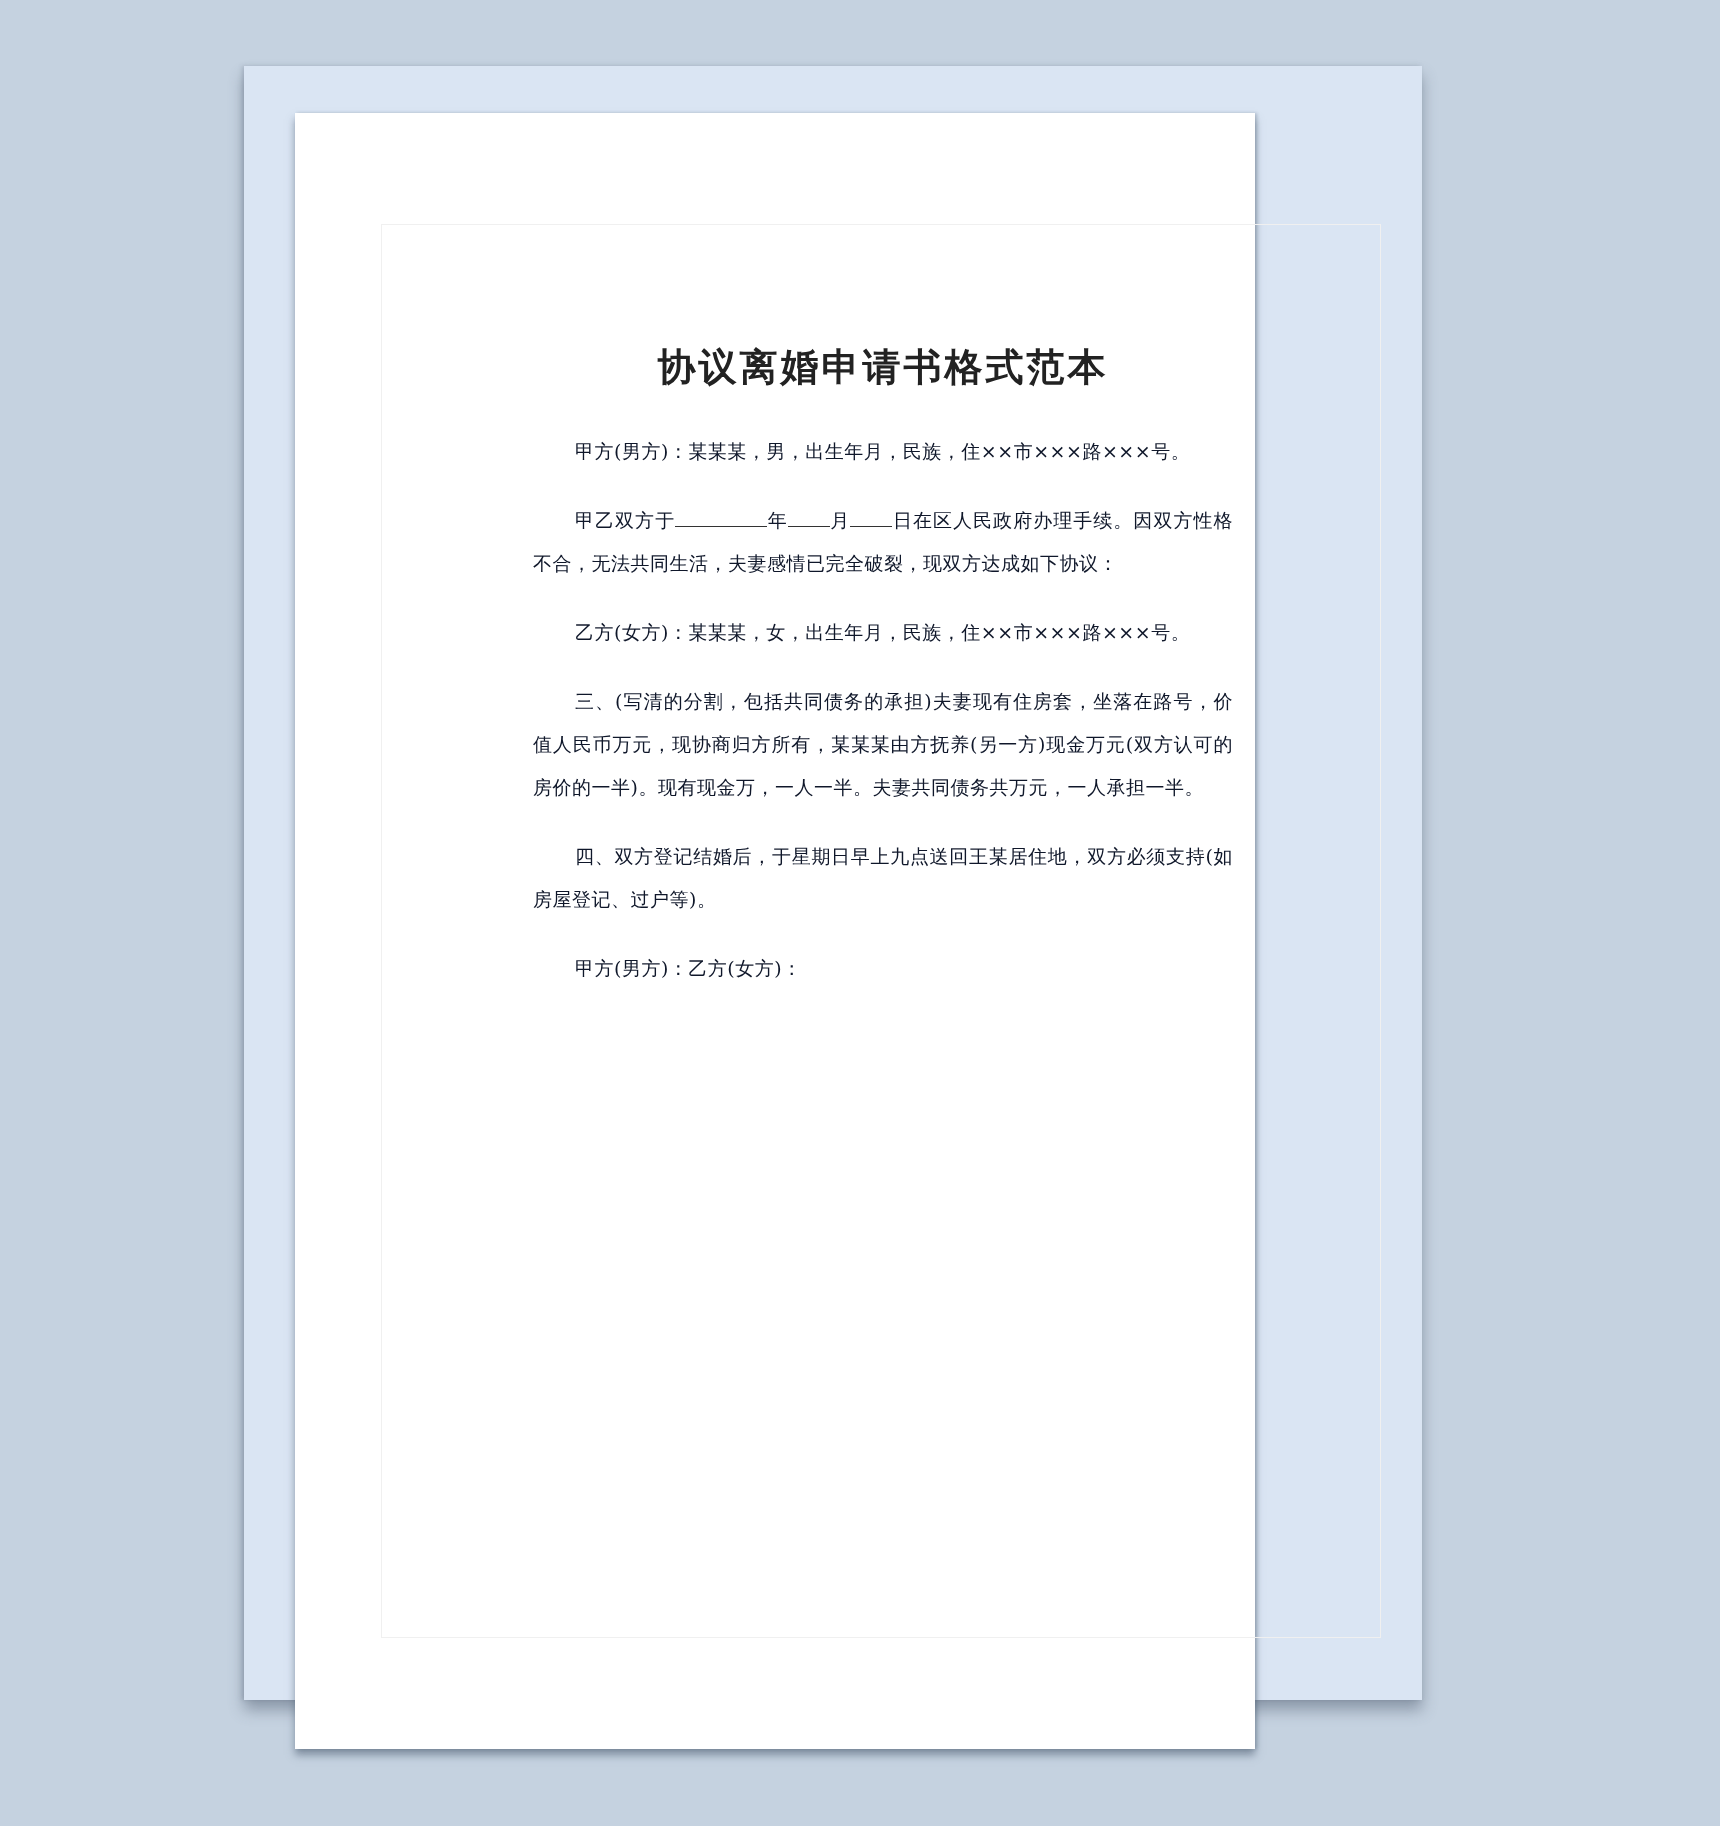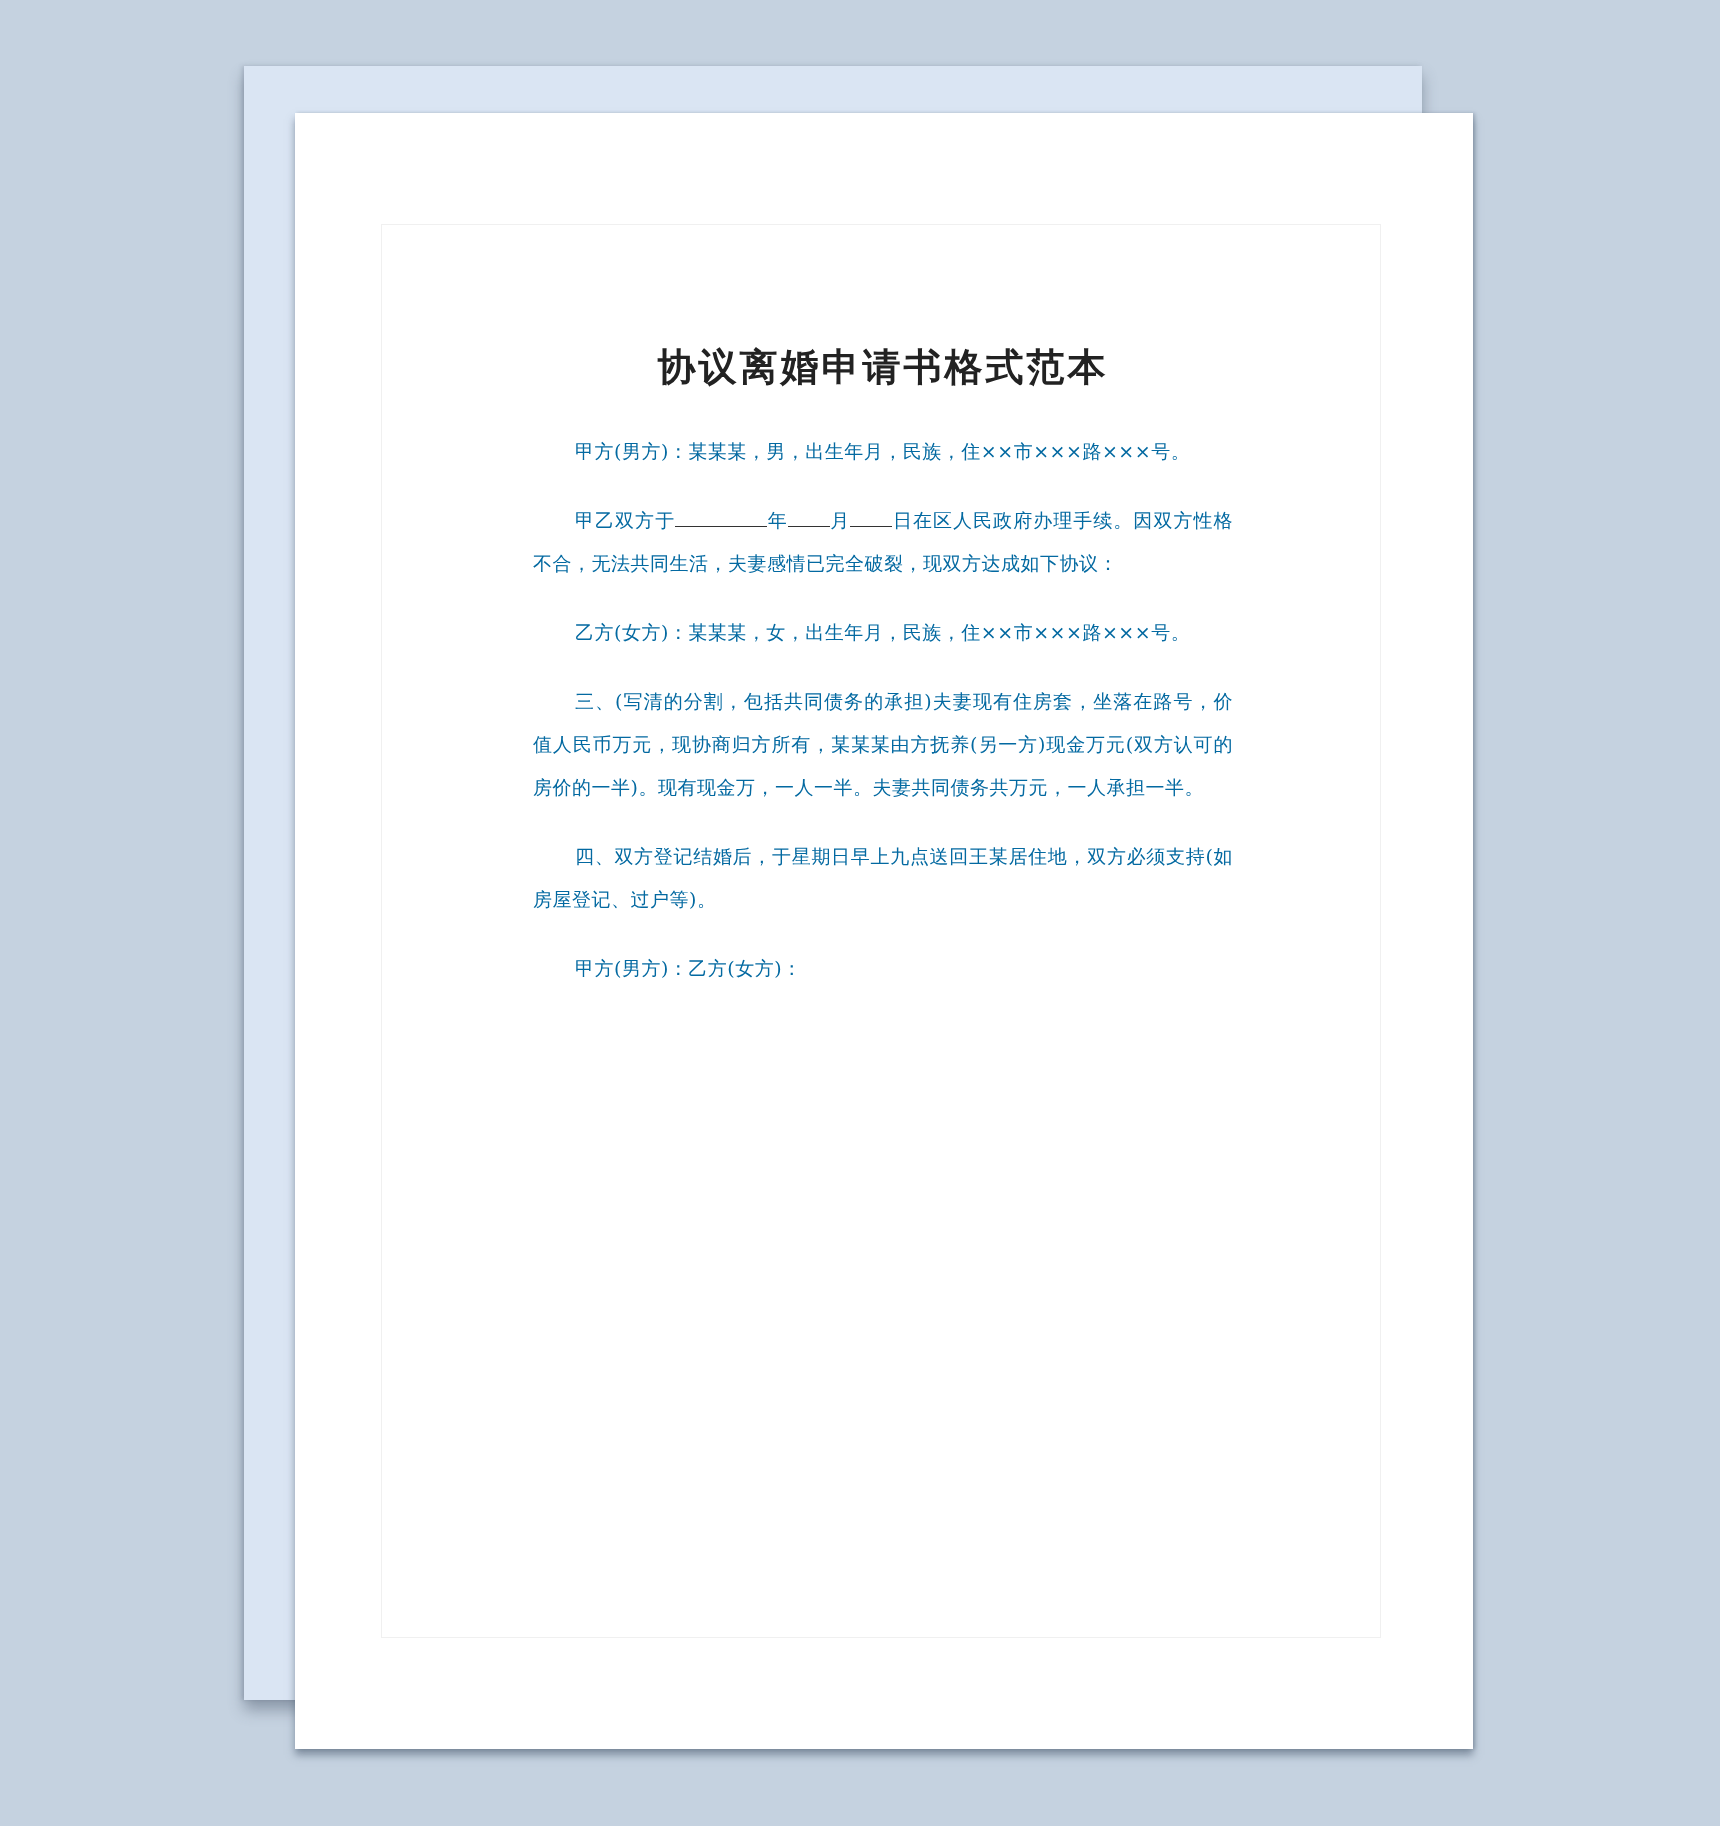--- a/index.html
+++ b/index.html
@@ -20,21 +20,21 @@
     top: 66px;
     width: 1178px;
     height: 1634px;
     background: #dae5f3;
     box-shadow: 0 10px 14px rgba(70, 85, 105, 0.45), -2px 0 4px rgba(90, 105, 125, 0.25);
   }
   .front-page {
     position: absolute;
     left: 295px;
     top: 113px;
-    width: 1178px;
+    width: 960px;
     height: 1636px;
     background: #ffffff;
     box-shadow: 0 6px 8px rgba(70, 85, 105, 0.55), 2px 0 3px rgba(90, 105, 125, 0.3);
   }
   .frame {
     position: absolute;
     left: 86px;
     top: 111px;
     width: 1000px;
     height: 1414px;
@@ -58,21 +58,21 @@
     line-height: 1.4;
     font-family: "DejaVu Sans", "Liberation Sans", sans-serif;
   }
   .para {
     font-size: 19px;
     line-height: 43px;
     margin: 0 0 26px 0;
     text-indent: 42px;
     letter-spacing: 0.5px;
     text-align: justify;
-    color: #0369a1;
+    color: #0f172a;
   }
   .para.first {
     margin-top: 0;
   }
   .blank {
     display: inline-block;
     border-bottom: 1.5px solid #333;
     height: 18px;
     vertical-align: baseline;
   }

